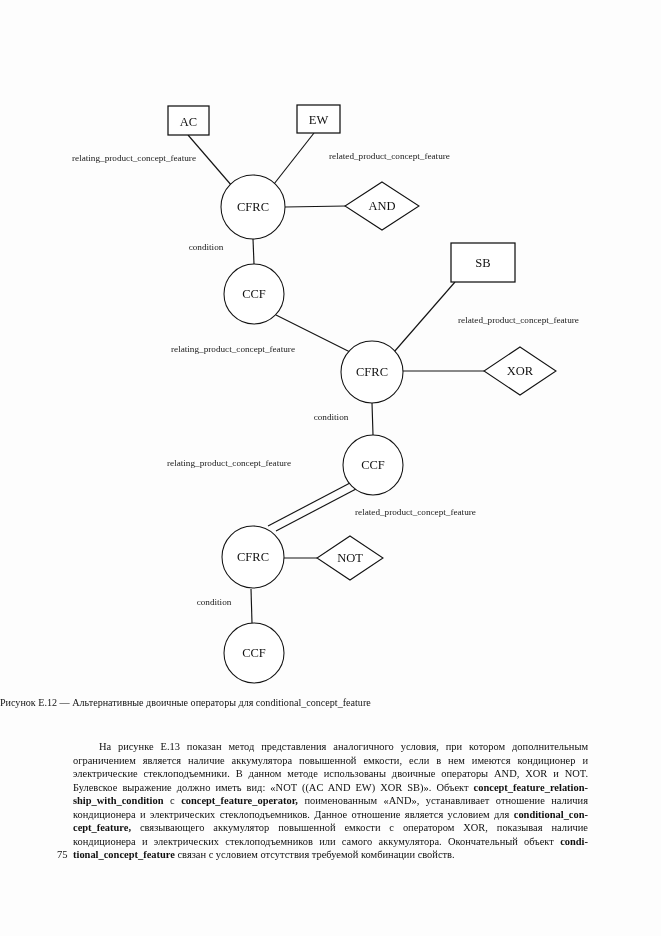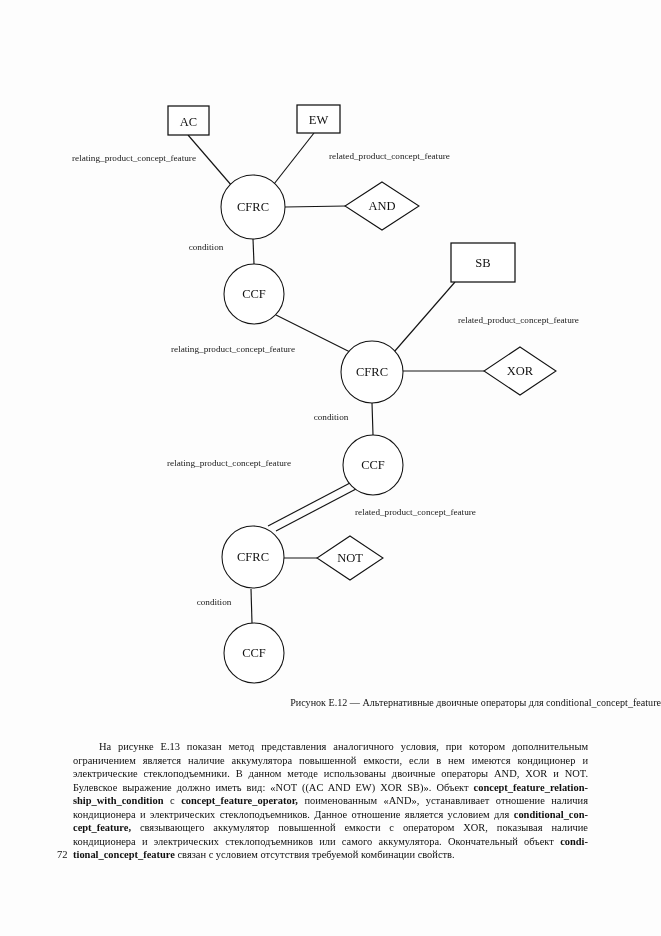--- a/index.html
+++ b/index.html
@@ -77,21 +77,21 @@
     fill: none;
     stroke-linecap: butt;
   }
 
   
   #figure-caption {
     position: absolute;
     left: 0;
     top: 697px;
     width: 661px;
-    text-align: right;
+    text-align: left;
     font-size: 10.1px;
     color: #131313;
   }
 
   
   #body-text {
     position: absolute;
     left: 57px;
     top: 724px;
     width: 547px;
@@ -228,15 +228,15 @@
 
     </svg>
   </div>
 
   <div id="figure-caption">Рисунок Е.12 — Альтернативные двоичные операторы для conditional_concept_feature</div>
 
   <div id="body-text">
     <p>На рисунке Е.13 показан метод представления аналогичного условия, при котором дополнительным ограничением является наличие аккумулятора повышенной емкости, если в нем имеются кондиционер и электрические стеклоподъемники. В данном методе использованы двоичные операторы AND, XOR и NOT. Булевское выражение должно иметь вид: «NOT ((AC AND EW) XOR SB)». Объект <b>concept_feature_relation­ship_with_condition</b> с <b>concept_feature_operator,</b> поименованным «AND», устанавливает отношение наличия кондиционера и электрических стеклоподъемников. Данное отношение является условием для <b>conditional_con­cept_feature,</b> связывающего аккумулятор повышенной емкости с оператором XOR, показывая наличие кондиционера и электрических стеклоподъемников или самого аккумулятора. Окончательный объект <b>condi­tional_concept_feature</b> связан с условием отсутствия требуемой комбинации свойств.</p>
   </div>
 
-  <div id="page-number">72</div>
+  <div id="page-number">75</div>
 
 </div>
 
 </body></html>

